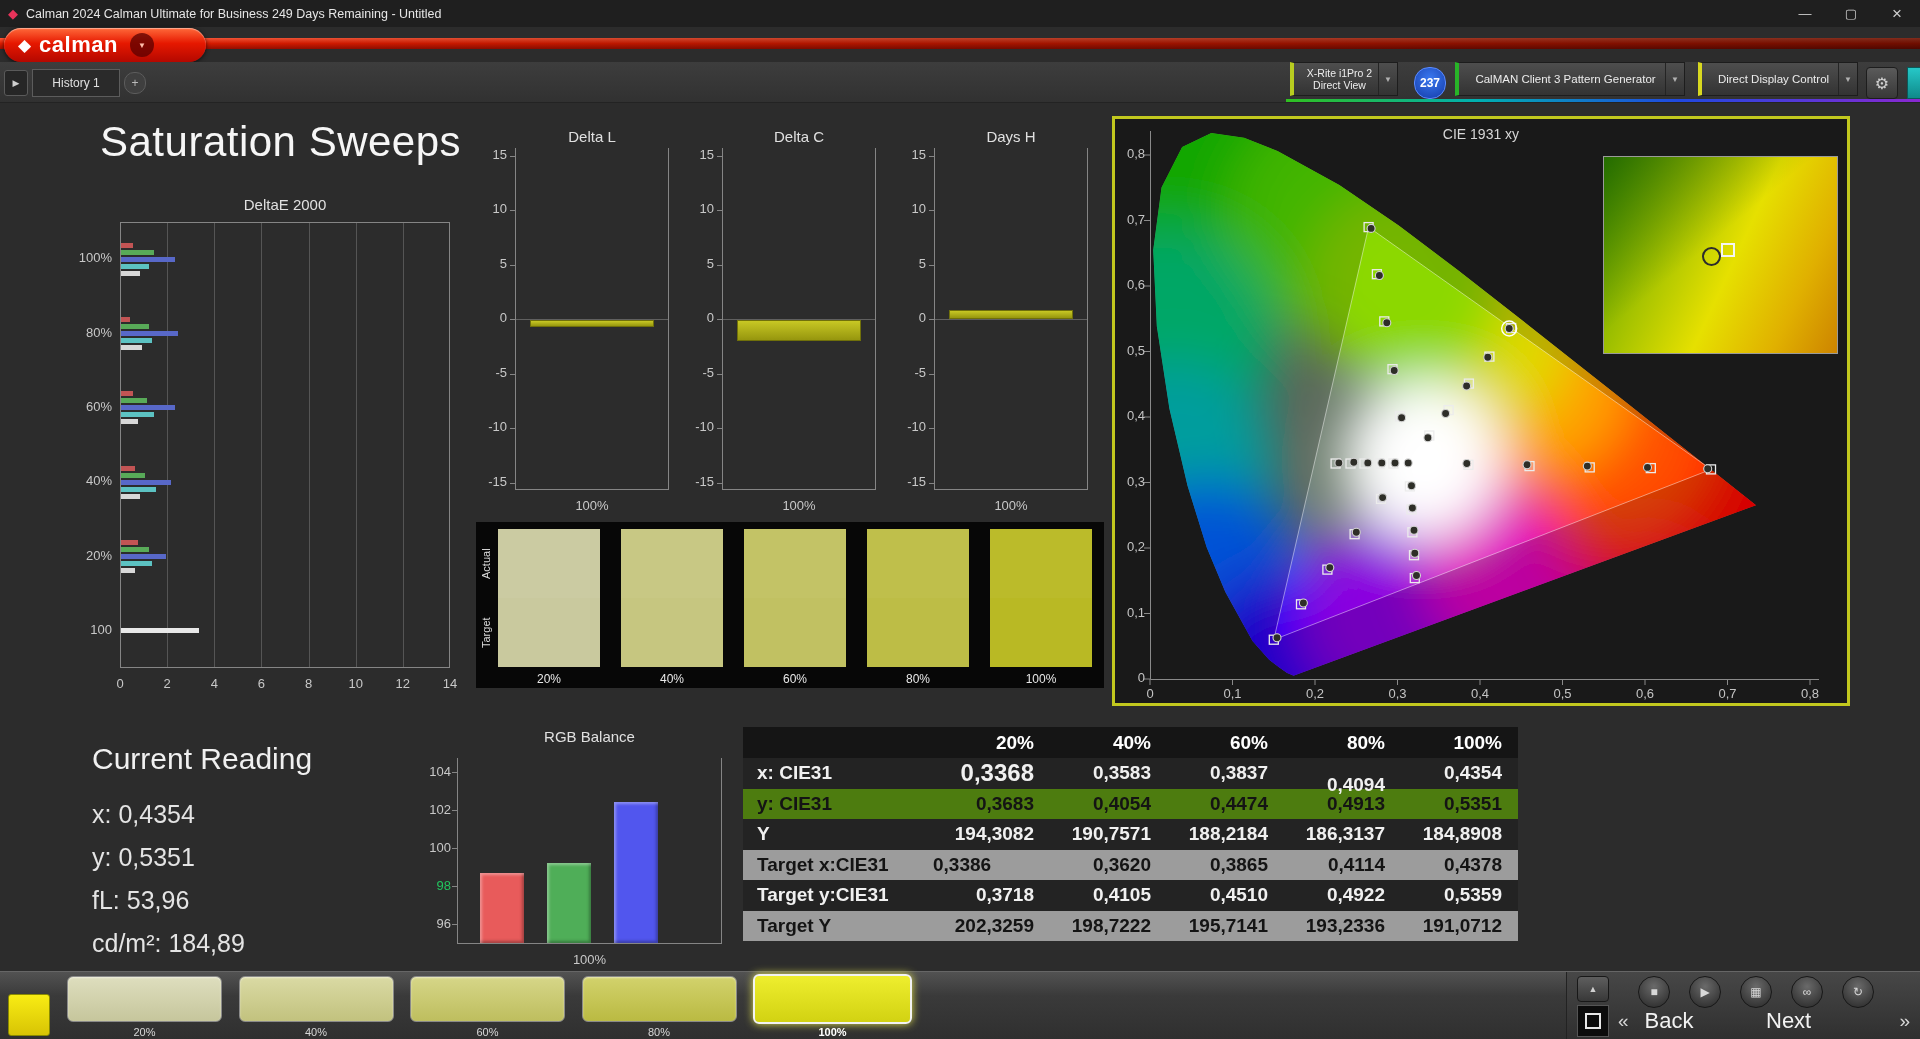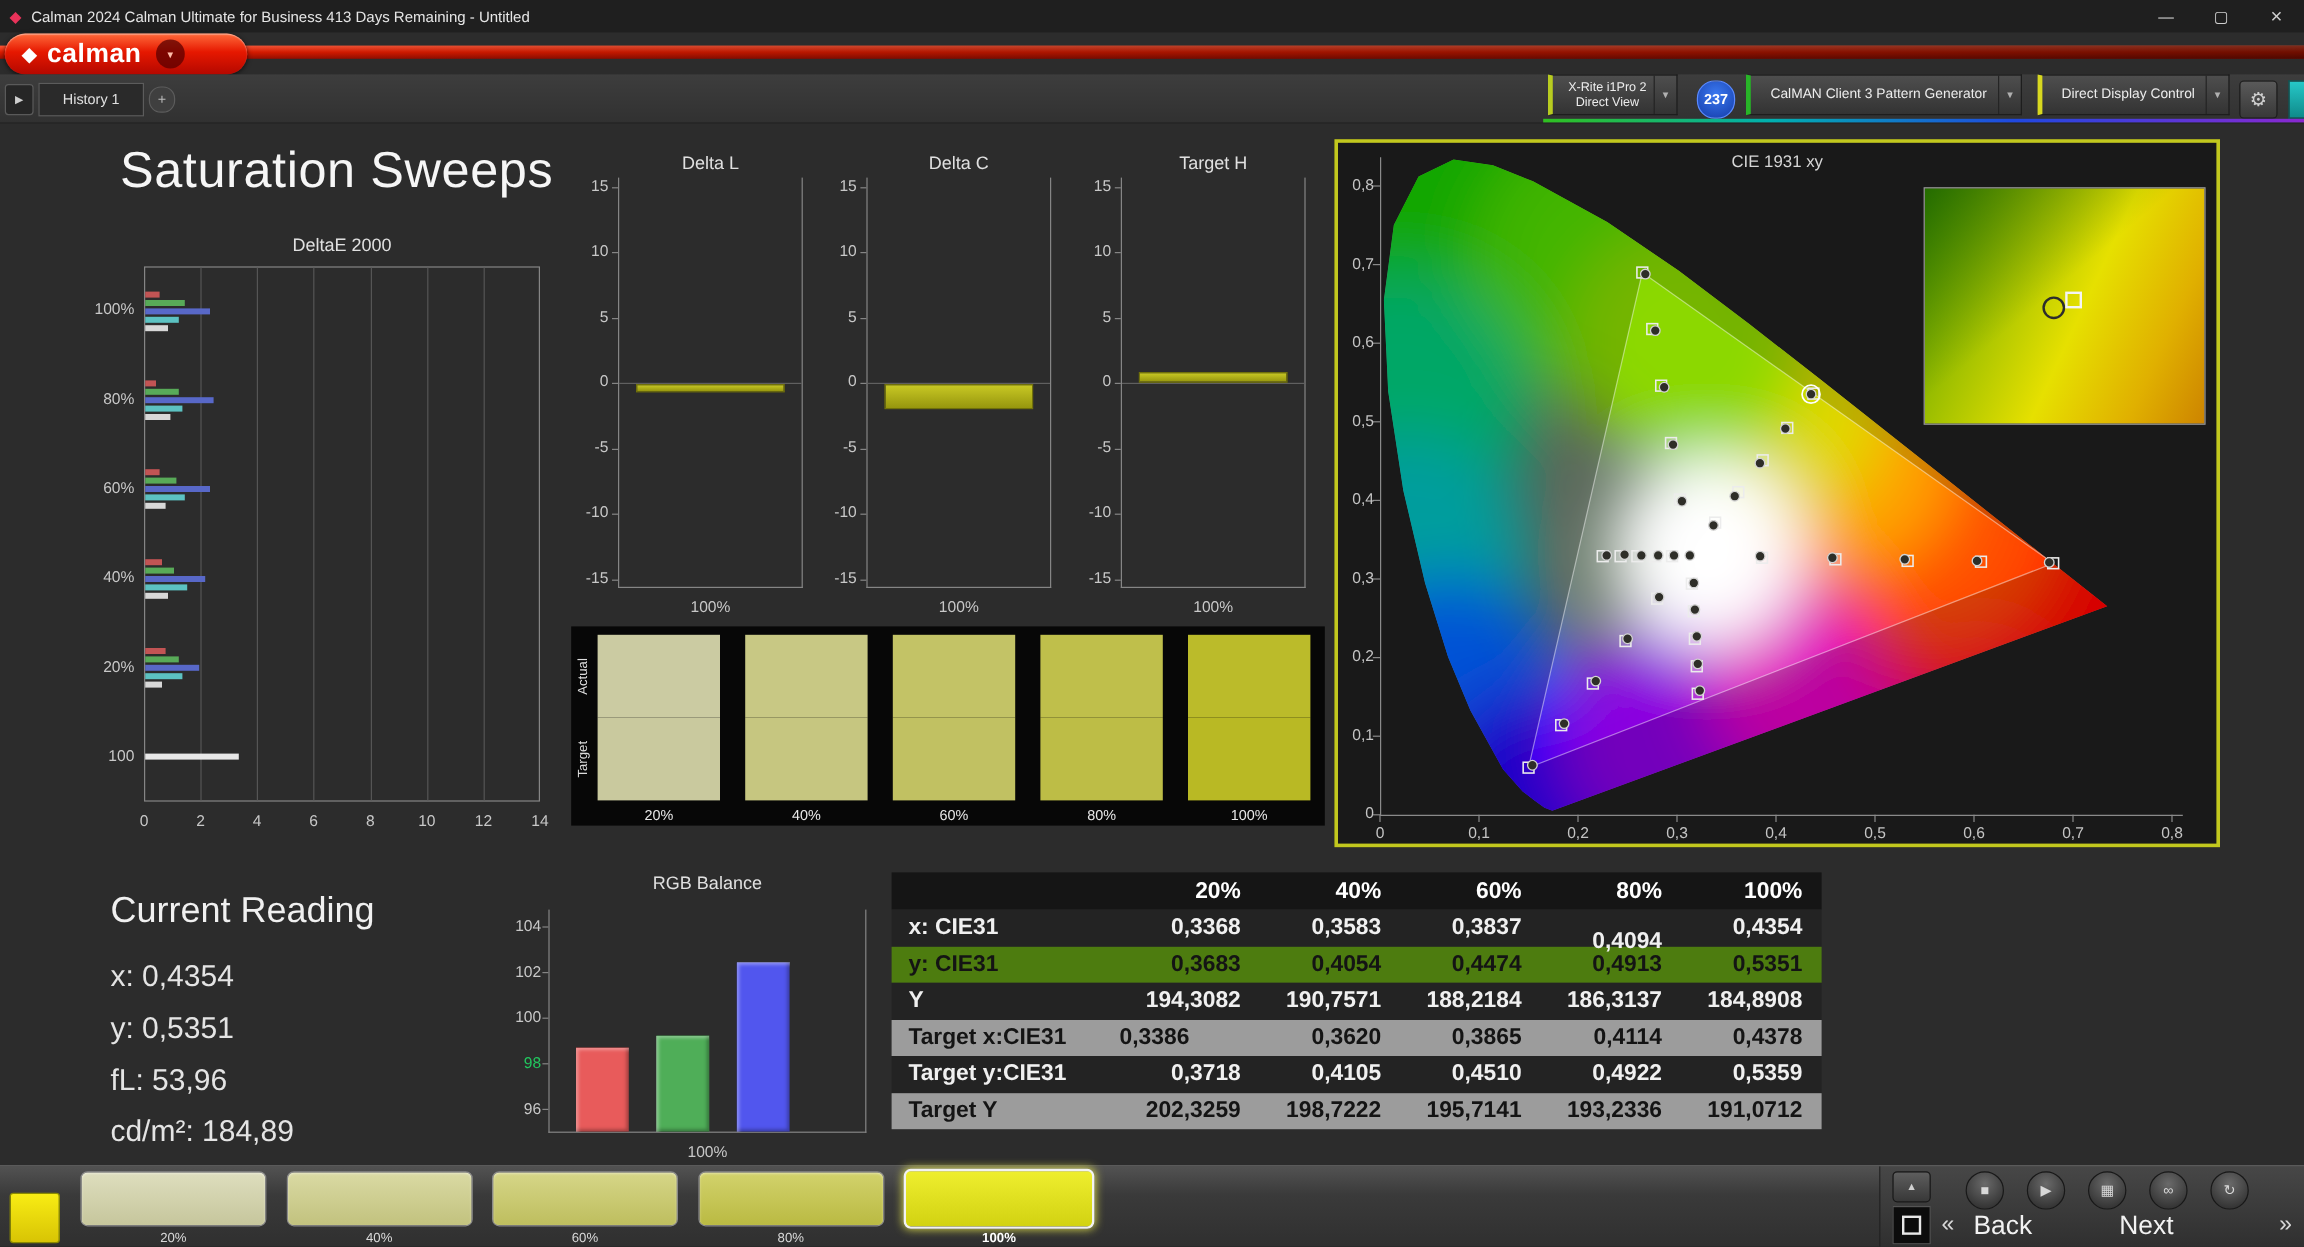--- a/index.html
+++ b/index.html
@@ -122,21 +122,21 @@
   #btn-back{left:1618px;width:140px;gap:16px;}
   #btn-next{left:1766px;width:148px;justify-content:space-between;padding-right:4px;box-sizing:border-box;}
 </style>
 </head>
 <body>
 
 <div id="app">
 
   <div id="titlebar">
     <span class="app-ico">◆</span>
-    <span class="ttl">Calman 2024 Calman Ultimate for Business 413 Days Remaining  - Untitled</span>
+    <span class="ttl">Calman 2024 Calman Ultimate for Business 249 Days Remaining  - Untitled</span>
     <div class="winbtns">
       <div class="winbtn">—</div>
       <div class="winbtn">▢</div>
       <div class="winbtn close">×</div>
     </div>
   </div>
 
   <div id="redline"></div>
   <div id="logo">
     <span class="mark">◆</span>
@@ -262,21 +262,21 @@
       <div style="position: absolute; left: -5px; top: 255.5px; width: 5px; height: 1px; background: rgb(133, 133, 133);"></div>
       <div style="position: absolute; left: -52px; top: 301px; width: 44px; text-align: right; font-size: 13px; color: rgb(200, 200, 200);">-10</div>
       <div style="position: absolute; left: -5px; top: 310px; width: 5px; height: 1px; background: rgb(133, 133, 133);"></div>
       <div style="position: absolute; left: -52px; top: 355.5px; width: 44px; text-align: right; font-size: 13px; color: rgb(200, 200, 200);">-15</div>
       <div style="position: absolute; left: -5px; top: 364.5px; width: 5px; height: 1px; background: rgb(133, 133, 133);"></div>
       <div style="position: absolute; left: 1px; top: 201px; width: 152px; height: 1px; background: rgb(96, 96, 96);"></div>
       <div style="position: absolute; left: 15px; top: 202px; width: 124px; height: 20.71px; background: linear-gradient(rgb(200, 200, 36), rgb(150, 150, 14)); border: 1px solid rgb(112, 112, 10); box-sizing: border-box;"></div>
       <div style="position: absolute; left: 0px; top: 380px; width: 154px; text-align: center; font-size: 13px; color: rgb(200, 200, 200);">100%</div>
     </div>
   <div class="panel" id="deltaH-chart">
-    <div class="chart-title" style="left:0;top:10px;width:154px;">Target H</div>
+    <div class="chart-title" style="left:0;top:10px;width:154px;">Days H</div>
   <div style="position: absolute; left: 0px; top: 30px; width: 154px; height: 342px; border-left: 1px solid rgb(133, 133, 133); border-right: 1px solid rgb(133, 133, 133); border-bottom: 1px solid rgb(133, 133, 133); box-sizing: border-box;"></div>
       <div style="position: absolute; left: -52px; top: 28.5px; width: 44px; text-align: right; font-size: 13px; color: rgb(200, 200, 200);">15</div>
       <div style="position: absolute; left: -5px; top: 37.5px; width: 5px; height: 1px; background: rgb(133, 133, 133);"></div>
       <div style="position: absolute; left: -52px; top: 83px; width: 44px; text-align: right; font-size: 13px; color: rgb(200, 200, 200);">10</div>
       <div style="position: absolute; left: -5px; top: 92px; width: 5px; height: 1px; background: rgb(133, 133, 133);"></div>
       <div style="position: absolute; left: -52px; top: 137.5px; width: 44px; text-align: right; font-size: 13px; color: rgb(200, 200, 200);">5</div>
       <div style="position: absolute; left: -5px; top: 146.5px; width: 5px; height: 1px; background: rgb(133, 133, 133);"></div>
       <div style="position: absolute; left: -52px; top: 192px; width: 44px; text-align: right; font-size: 13px; color: rgb(200, 200, 200);">0</div>
       <div style="position: absolute; left: -5px; top: 201px; width: 5px; height: 1px; background: rgb(133, 133, 133);"></div>
       <div style="position: absolute; left: -52px; top: 246.5px; width: 44px; text-align: right; font-size: 13px; color: rgb(200, 200, 200);">-5</div>
@@ -480,21 +480,21 @@
       <div style="display: flex; height: 31px; background: rgb(21, 21, 21);">
         <div style="width: 190px; line-height: 31px; box-sizing: border-box; font-weight: 700; font-size: 19px; color: rgb(255, 255, 255);"></div>
         <div style="width: 117px; line-height: 31px; box-sizing: border-box; font-weight: 700; font-size: 19px; color: rgb(255, 255, 255); text-align: right; padding-right: 16px;">20%</div>
         <div style="width: 117px; line-height: 31px; box-sizing: border-box; font-weight: 700; font-size: 19px; color: rgb(255, 255, 255); text-align: right; padding-right: 16px;">40%</div>
         <div style="width: 117px; line-height: 31px; box-sizing: border-box; font-weight: 700; font-size: 19px; color: rgb(255, 255, 255); text-align: right; padding-right: 16px;">60%</div>
         <div style="width: 117px; line-height: 31px; box-sizing: border-box; font-weight: 700; font-size: 19px; color: rgb(255, 255, 255); text-align: right; padding-right: 16px;">80%</div>
         <div style="width: 117px; line-height: 31px; box-sizing: border-box; font-weight: 700; font-size: 19px; color: rgb(255, 255, 255); text-align: right; padding-right: 16px;">100%</div>
       </div>
       <div style="display: flex; height: 30.5px; background: rgb(35, 35, 35); color: rgb(240, 240, 240);">
         <div style="width: 190px; line-height: 30.5px; padding-left: 14px; box-sizing: border-box; font-weight: 700; font-size: 19px;">x: CIE31</div>
-        <div style="width: 117px; line-height: 30.5px; text-align: right; padding-right: 16px; box-sizing: border-box; font-size: 19px; font-weight: 600;">0,3368</div>
+        <div style="width: 117px; line-height: 30.5px; text-align: right; padding-right: 16px; box-sizing: border-box; font-size: 24px; font-weight: 600;">0,3368</div>
         <div style="width: 117px; line-height: 30.5px; text-align: right; padding-right: 16px; box-sizing: border-box; font-size: 19px; font-weight: 600;">0,3583</div>
         <div style="width: 117px; line-height: 30.5px; text-align: right; padding-right: 16px; box-sizing: border-box; font-size: 19px; font-weight: 600;">0,3837</div>
         <div style="width: 117px; line-height: 30.5px; text-align: right; padding-right: 16px; box-sizing: border-box; font-size: 19px; font-weight: 600; margin-top: 12px;">0,4094</div>
         <div style="width: 117px; line-height: 30.5px; text-align: right; padding-right: 16px; box-sizing: border-box; font-size: 19px; font-weight: 600;">0,4354</div>
       </div>
       <div style="display: flex; height: 30.5px; background: #4d7c0f; color: rgb(20, 20, 20);">
         <div style="width: 190px; line-height: 30.5px; padding-left: 14px; box-sizing: border-box; font-weight: 700; font-size: 19px;">y: CIE31</div>
         <div style="width: 117px; line-height: 30.5px; text-align: right; padding-right: 16px; box-sizing: border-box; font-size: 19px; font-weight: 600;">0,3683</div>
         <div style="width: 117px; line-height: 30.5px; text-align: right; padding-right: 16px; box-sizing: border-box; font-size: 19px; font-weight: 600;">0,4054</div>
         <div style="width: 117px; line-height: 30.5px; text-align: right; padding-right: 16px; box-sizing: border-box; font-size: 19px; font-weight: 600;">0,4474</div>

